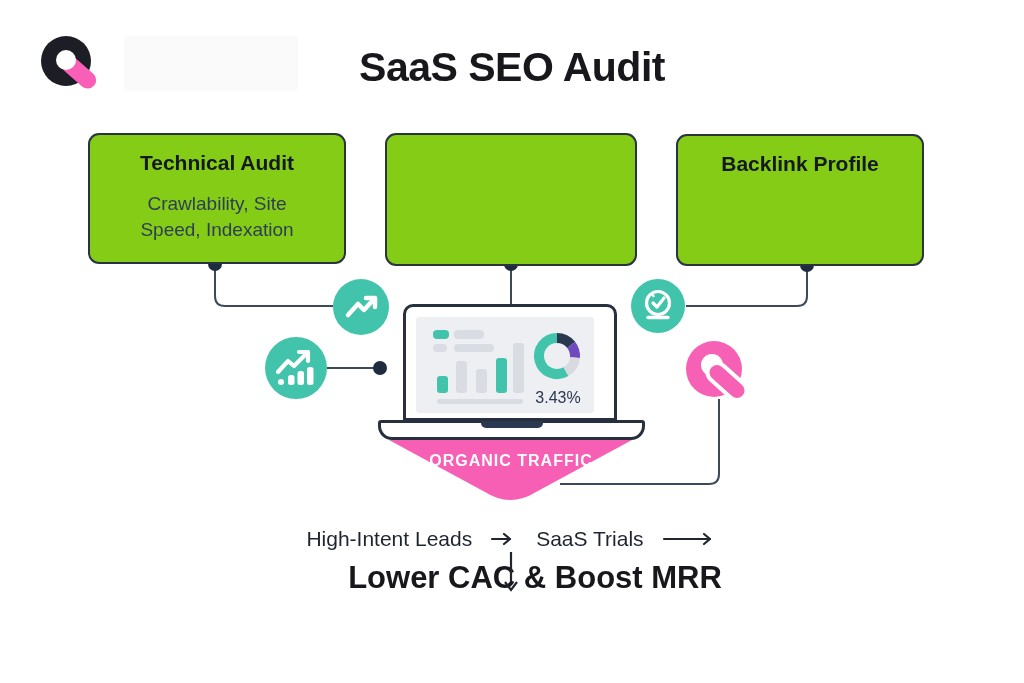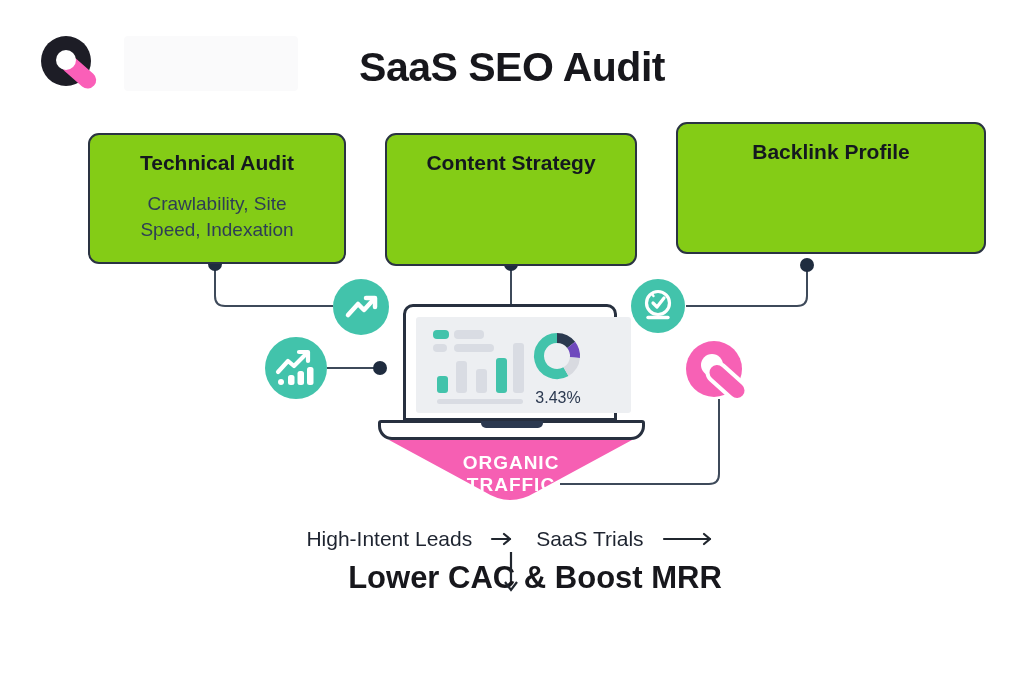--- a/index.html
+++ b/index.html
@@ -24,46 +24,46 @@
   #qpink-tail{left:702px;top:370px;width:50px;height:23px;transform:rotate(42deg);
               border:4px solid #ffffff;box-sizing:border-box;border-radius:12px;background:#f761b5;}
 
   
   .pillar{background:#84cc16;border:2px solid #2a3342;border-radius:11px;box-sizing:border-box;
           text-align:center;padding-top:16px;z-index:3;}
   .pillar h2{margin:0 0 6px 0;font-size:21px;font-weight:800;color:#14181f;}
   .pillar p{margin:16px;font-size:19px;line-height:1.35;color:#2e3e55;white-space:pre-line;}
   #pillar-1{left:88px;top:133px;width:258px;height:131px;}
   #pillar-2{left:385px;top:133px;width:252px;height:133px;}
-  #pillar-3{left:676px;top:122px;width:310px;height:132px;}
+  #pillar-3{left:676px;top:134px;width:248px;height:132px;}
 
   
   .teal-circle{border-radius:50%;background:#42c3ab;display:flex;align-items:center;justify-content:center;z-index:4;}
   #icon-trend{left:333px;top:279px;width:56px;height:56px;}
   #icon-growth{left:265px;top:337px;width:62px;height:62px;}
   #icon-gauge{left:631px;top:279px;width:54px;height:54px;}
 
   
   #laptop-screen{left:403px;top:304px;width:214px;height:117px;background:#ffffff;
                  border:3px solid #27303f;border-radius:10px 10px 0 0;box-sizing:border-box;z-index:4;}
-  #laptop-panel{left:416px;top:317px;width:215px;height:96px;background:#edeff2;border-radius:3px;z-index:5;}
+  #laptop-panel{left:416px;top:317px;width:178px;height:96px;background:#edeff2;border-radius:3px;z-index:5;}
   .pill{position:absolute;border-radius:4px;background:#d9dce3;}
   .pill.teal{background:#42c3ab;}
   .bar{position:absolute;border-radius:3px;background:#d9dce3;}
   .bar.teal{background:#42c3ab;}
   #donut-label{position:absolute;left:105px;top:72px;width:74px;text-align:center;
                font-size:16px;font-weight:500;color:#2b3950;}
   #laptop-base{left:378px;top:420px;width:267px;height:20px;background:#ffffff;border:3px solid #27303f;
                border-radius:3px 3px 14px 14px;box-sizing:border-box;z-index:5;}
   #laptop-notch{left:481px;top:421px;width:62px;height:7px;background:#2b3950;border-radius:0 0 5px 5px;z-index:6;}
 
   
   #funnel-svg{left:0;top:0;z-index:3;}
   #funnel-label{left:420px;top:452px;width:182px;text-align:center;color:#ffffff;
-                font-size:19px;font-weight:800;letter-spacing:1px;z-index:4;}
+                font-size:16px;font-weight:800;letter-spacing:1px;z-index:4;}
 
   
   #wires{left:0;top:0;z-index:2;}
 
   
   #flow-row{left:0;top:527px;width:1024px;display:flex;align-items:center;justify-content:center;
             gap:18px;font-size:21px;font-weight:500;color:#1e2430;z-index:3;}
   .flow-step{white-space:nowrap;}
 
   
@@ -99,21 +99,20 @@
       <path d="M505 582 L511 590 L517 582"></path>
     </g>
   </svg>
 
   <div class="abs pillar" id="pillar-1">
     <h2>Technical Audit</h2>
     <p>Crawlability, Site
 Speed, Indexation</p>
   </div>
   <div class="abs pillar" id="pillar-2">
-    <h2>Content Strategy</h2>
   </div>
   <div class="abs pillar" id="pillar-3">
     <h2>Backlink Profile</h2>
   </div>
 
   <div class="abs teal-circle" id="icon-trend">
     <svg width="56" height="56" viewBox="0 0 56 56" fill="none" stroke="#ffffff" stroke-width="4.5" stroke-linecap="round" stroke-linejoin="round">
       <polyline points="15,36 25,25 31,31 41,20"></polyline>
       <polyline points="33,19 42,19 42,28"></polyline>
     </svg>

